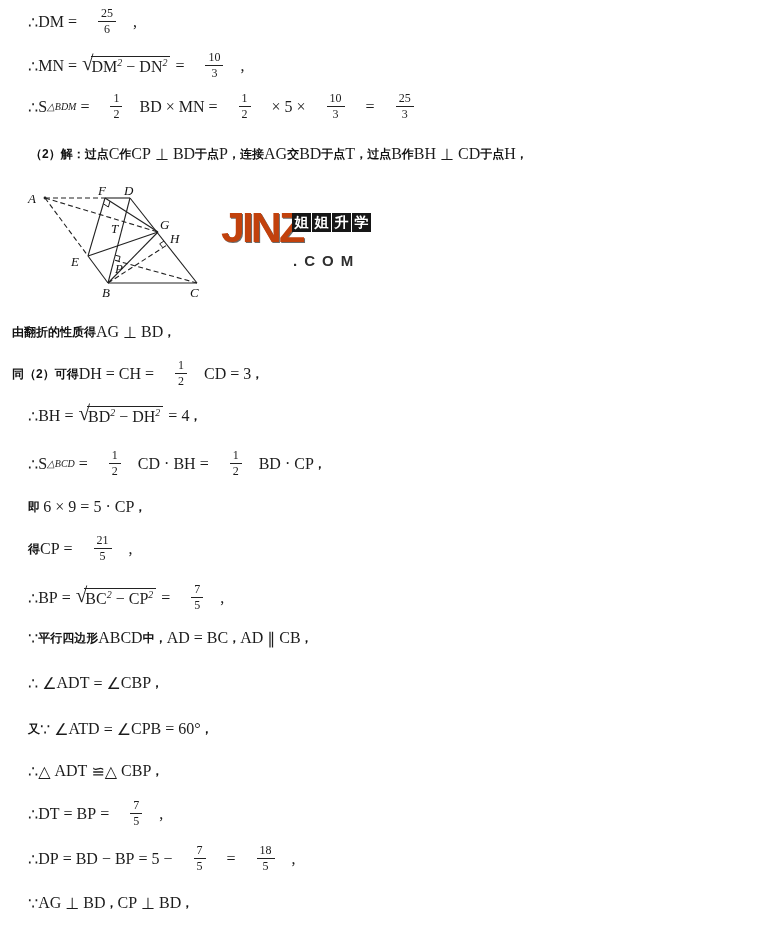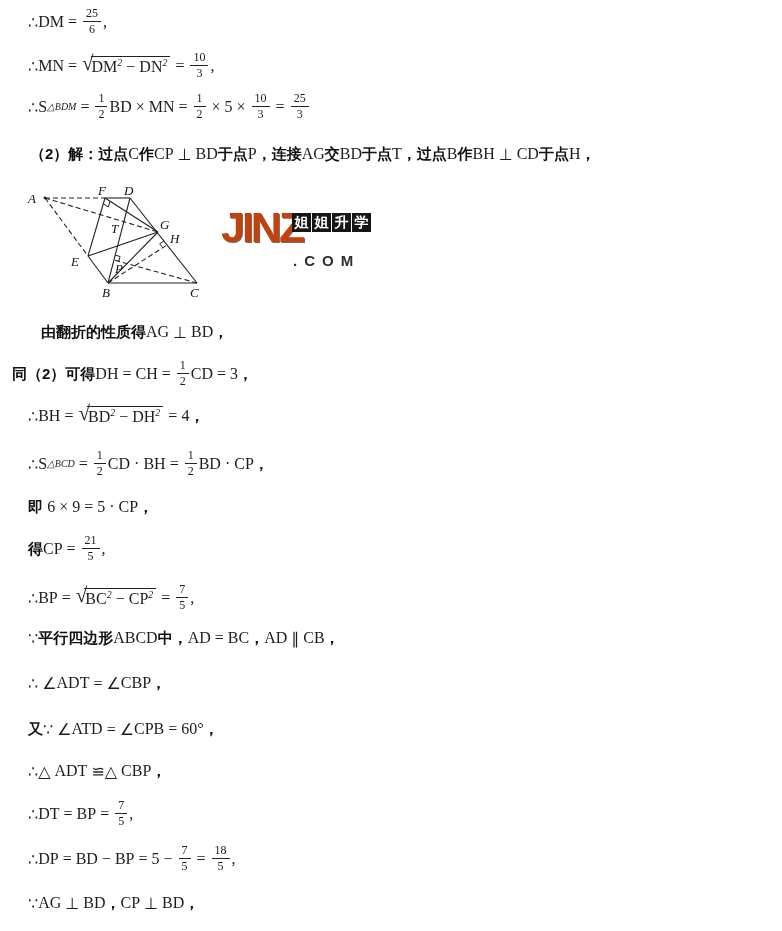--- a/index.html
+++ b/index.html
@@ -3,27 +3,27 @@
 <meta charset="utf-8">
 <style>
   html,body{margin:0;padding:0;background:#ffffff;}
   body{width:782px;height:931px;position:relative;overflow:hidden;
        font-family:"Liberation Serif",serif;color:#1c1c1c;}
   .doc{position:absolute;inset:0;background:#fff;}
 
   
   .line{position:absolute;height:42px;display:flex;align-items:center;
         white-space:pre;font-size:16px;}
-  .tk-t{font-family:"Liberation Sans",sans-serif;font-weight:600;font-size:15px;color:#111;}
+  .tk-t{font-family:"Liberation Sans",sans-serif;font-weight:600;font-size:12px;color:#111;}
   .tk-s{font-family:"Liberation Serif",serif;}
   .tk-m{font-family:"Liberation Serif",serif;}
   .tk-sup{font-size:10px;font-style:italic;vertical-align:super;line-height:0;}
   .tk-sub{font-size:10px;font-style:italic;vertical-align:sub;line-height:0;}
   .frac{display:inline-block;vertical-align:middle;text-align:center;
-        font-size:12px;line-height:1.2;margin:0 2px;transform:translateY(-1px);}
+        font-size:12px;line-height:1.2;margin:0 17px;transform:translateY(-1px);}
   .frac span{display:block;}
   .frac .fn{border-bottom:1px solid #222;padding:0 3px;}
   .frac .fd{padding:0 3px;}
   .sqrt{display:inline-flex;align-items:flex-start;margin:0 1px;}
   .sqrt .sg{font-size:21px;line-height:1;transform:translateY(-3px);}
   .sqrt .rad{display:inline-block;border-top:1.4px solid #222;
              padding:1px 3px 0 1px;margin-left:-3px;}
 
   
   .diagram{position:absolute;left:20px;top:178px;width:200px;height:128px;}
@@ -44,21 +44,21 @@
 </head>
 <body>
 
 <div class="doc">
 
   <div id="content">
       <div class="line" style="top: 1px; left: 28px;"><span class="tk-s">∴</span><span class="tk-m">DM</span><span class="tk-s"> = </span><span class="frac"><span class="fn">25</span><span class="fd">6</span></span><span class="tk-s">,</span></div>
       <div class="line" style="top: 45px; left: 28px;"><span class="tk-s">∴</span><span class="tk-m">MN</span><span class="tk-s"> = </span><span class="sqrt"><span class="sg">√</span><span class="rad"><span class="tk-m">DM</span><sup class="tk-sup">2</sup><span class="tk-s"> − </span><span class="tk-m">DN</span><sup class="tk-sup">2</sup></span></span><span class="tk-s"> = </span><span class="frac"><span class="fn">10</span><span class="fd">3</span></span><span class="tk-s">,</span></div>
       <div class="line" style="top: 86px; left: 28px;"><span class="tk-s">∴</span><span class="tk-m">S</span><sub class="tk-sub">△BDM</sub><span class="tk-s"> = </span><span class="frac"><span class="fn">1</span><span class="fd">2</span></span><span class="tk-m">BD</span><span class="tk-s"> × </span><span class="tk-m">MN</span><span class="tk-s"> = </span><span class="frac"><span class="fn">1</span><span class="fd">2</span></span><span class="tk-s"> × 5 × </span><span class="frac"><span class="fn">10</span><span class="fd">3</span></span><span class="tk-s"> = </span><span class="frac"><span class="fn">25</span><span class="fd">3</span></span></div>
       <div class="line" style="top: 133px; left: 30px;"><span class="tk-t">（2）解：过点</span><span class="tk-m">C</span><span class="tk-t">作</span><span class="tk-m">CP</span><span class="tk-s"> ⊥ </span><span class="tk-m">BD</span><span class="tk-t">于点</span><span class="tk-m">P</span><span class="tk-t">，连接</span><span class="tk-m">AG</span><span class="tk-t">交</span><span class="tk-m">BD</span><span class="tk-t">于点</span><span class="tk-m">T</span><span class="tk-t">，过点</span><span class="tk-m">B</span><span class="tk-t">作</span><span class="tk-m">BH</span><span class="tk-s"> ⊥ </span><span class="tk-m">CD</span><span class="tk-t">于点</span><span class="tk-m">H</span><span class="tk-t">，</span></div>
-      <div class="line" style="top: 311px; left: 41px; text-align: right;"><span class="tk-t">由翻折的性质得</span><span class="tk-m">AG</span><span class="tk-s"> ⊥ </span><span class="tk-m">BD</span><span class="tk-t">，</span></div>
+      <div class="line" style="top: 311px; left: 12px; text-align: right;"><span class="tk-t">由翻折的性质得</span><span class="tk-m">AG</span><span class="tk-s"> ⊥ </span><span class="tk-m">BD</span><span class="tk-t">，</span></div>
       <div class="line" style="top: 353px; left: 12px;"><span class="tk-t">同（2）可得</span><span class="tk-m">DH</span><span class="tk-s"> = </span><span class="tk-m">CH</span><span class="tk-s"> = </span><span class="frac"><span class="fn">1</span><span class="fd">2</span></span><span class="tk-m">CD</span><span class="tk-s"> = 3</span><span class="tk-t">，</span></div>
       <div class="line" style="top: 395px; left: 28px;"><span class="tk-s">∴</span><span class="tk-m">BH</span><span class="tk-s"> = </span><span class="sqrt"><span class="sg">√</span><span class="rad"><span class="tk-m">BD</span><sup class="tk-sup">2</sup><span class="tk-s"> − </span><span class="tk-m">DH</span><sup class="tk-sup">2</sup></span></span><span class="tk-s"> = 4</span><span class="tk-t">，</span></div>
       <div class="line" style="top: 443px; left: 28px;"><span class="tk-s">∴</span><span class="tk-m">S</span><sub class="tk-sub">△BCD</sub><span class="tk-s"> = </span><span class="frac"><span class="fn">1</span><span class="fd">2</span></span><span class="tk-m">CD</span><span class="tk-s"> · </span><span class="tk-m">BH</span><span class="tk-s"> = </span><span class="frac"><span class="fn">1</span><span class="fd">2</span></span><span class="tk-m">BD</span><span class="tk-s"> · </span><span class="tk-m">CP</span><span class="tk-t">，</span></div>
       <div class="line" style="top: 486px; left: 28px;"><span class="tk-t">即 </span><span class="tk-s">6 × 9 = 5 · </span><span class="tk-m">CP</span><span class="tk-t">，</span></div>
       <div class="line" style="top: 528px; left: 28px;"><span class="tk-t">得</span><span class="tk-m">CP</span><span class="tk-s"> = </span><span class="frac"><span class="fn">21</span><span class="fd">5</span></span><span class="tk-s">,</span></div>
       <div class="line" style="top: 577px; left: 28px;"><span class="tk-s">∴</span><span class="tk-m">BP</span><span class="tk-s"> = </span><span class="sqrt"><span class="sg">√</span><span class="rad"><span class="tk-m">BC</span><sup class="tk-sup">2</sup><span class="tk-s"> − </span><span class="tk-m">CP</span><sup class="tk-sup">2</sup></span></span><span class="tk-s"> = </span><span class="frac"><span class="fn">7</span><span class="fd">5</span></span><span class="tk-s">,</span></div>
       <div class="line" style="top: 617px; left: 28px;"><span class="tk-s">∵</span><span class="tk-t">平行四边形</span><span class="tk-m">ABCD</span><span class="tk-t">中，</span><span class="tk-m">AD</span><span class="tk-s"> = </span><span class="tk-m">BC</span><span class="tk-t">，</span><span class="tk-m">AD</span><span class="tk-s"> ∥ </span><span class="tk-m">CB</span><span class="tk-t">，</span></div>
       <div class="line" style="top: 662px; left: 28px;"><span class="tk-s">∴ ∠</span><span class="tk-m">ADT</span><span class="tk-s"> = ∠</span><span class="tk-m">CBP</span><span class="tk-t">，</span></div>
       <div class="line" style="top: 708px; left: 28px;"><span class="tk-t">又</span><span class="tk-s">∵ ∠</span><span class="tk-m">ATD</span><span class="tk-s"> = ∠</span><span class="tk-m">CPB</span><span class="tk-s"> = 60°</span><span class="tk-t">，</span></div>
       <div class="line" style="top: 750px; left: 28px;"><span class="tk-s">∴△ </span><span class="tk-m">ADT</span><span class="tk-s"> ≌△ </span><span class="tk-m">CBP</span><span class="tk-t">，</span></div>

